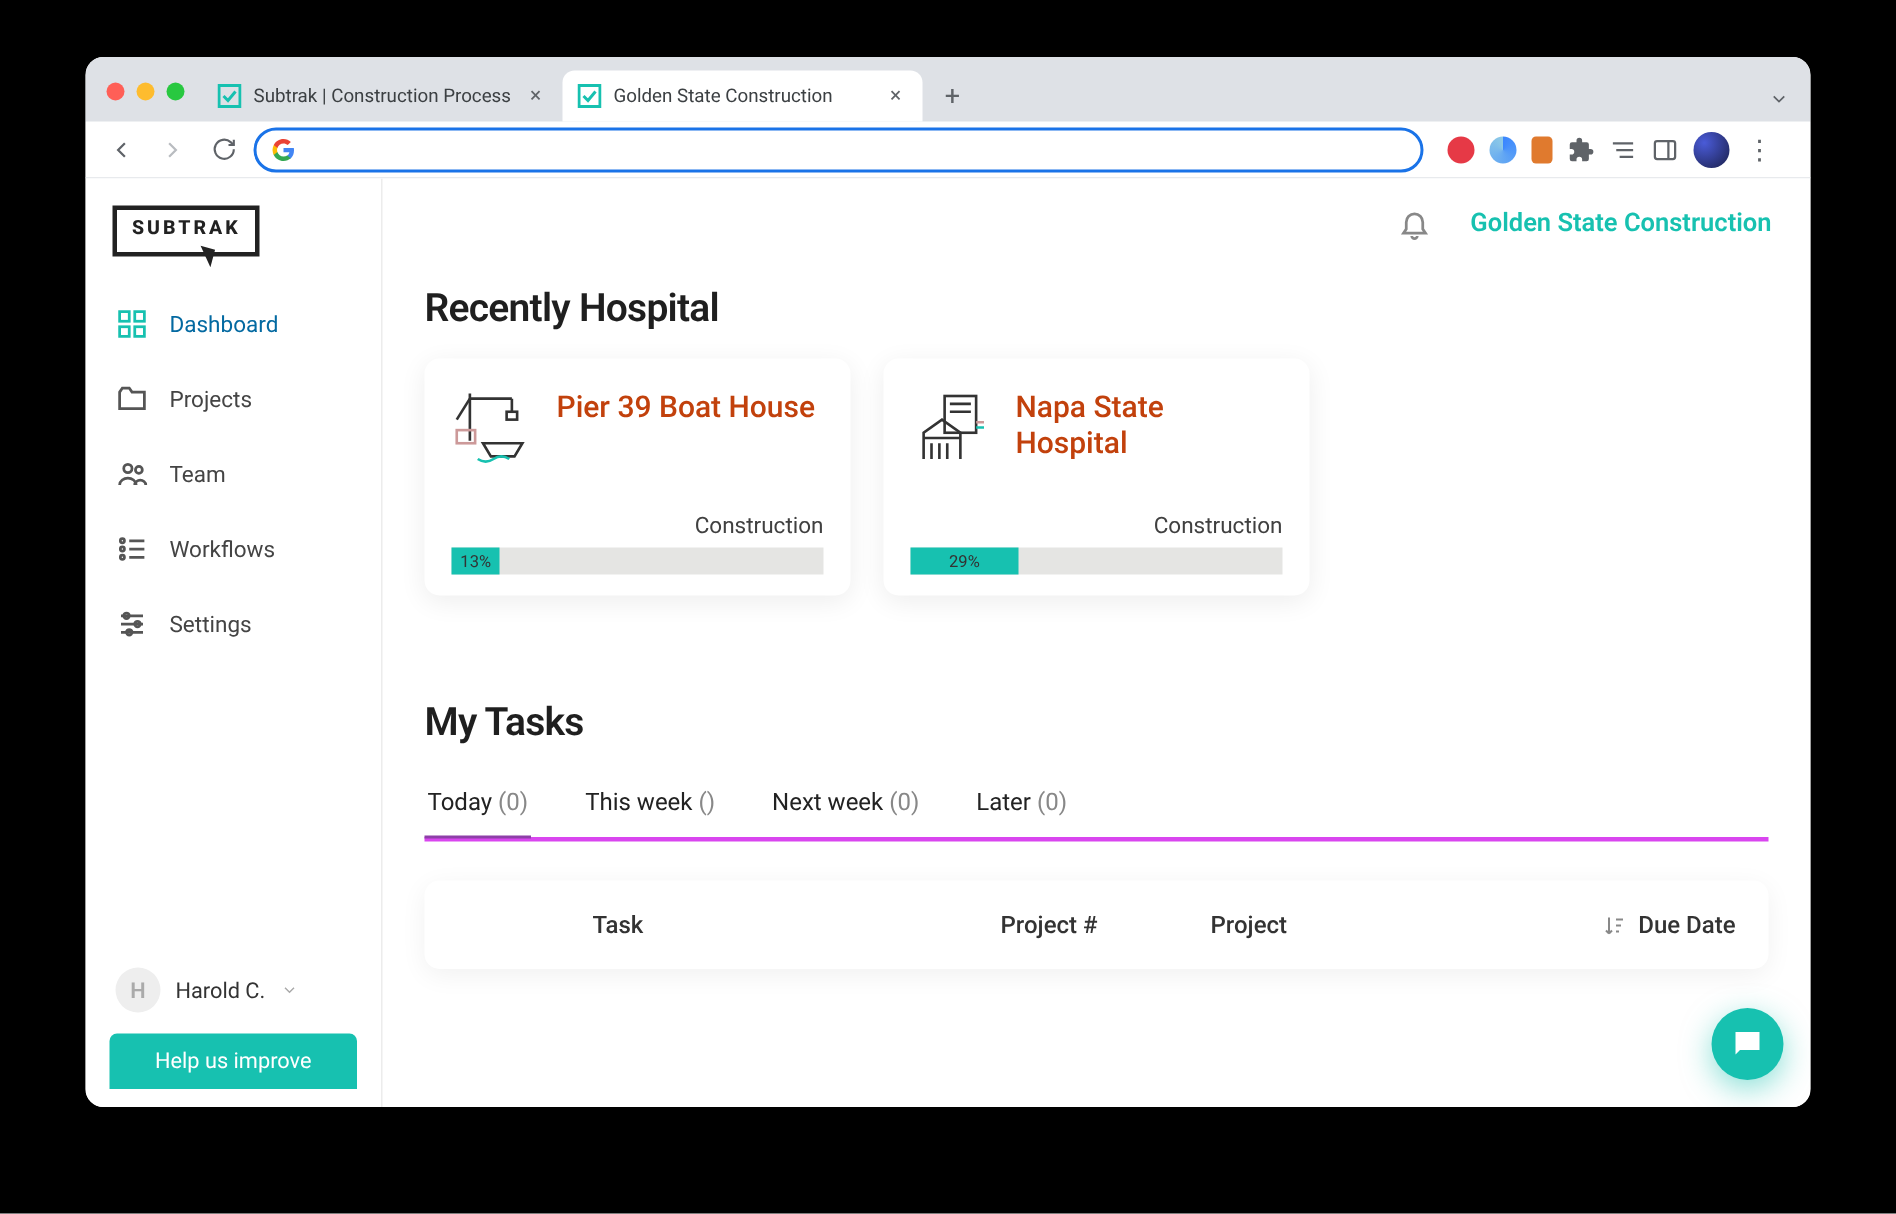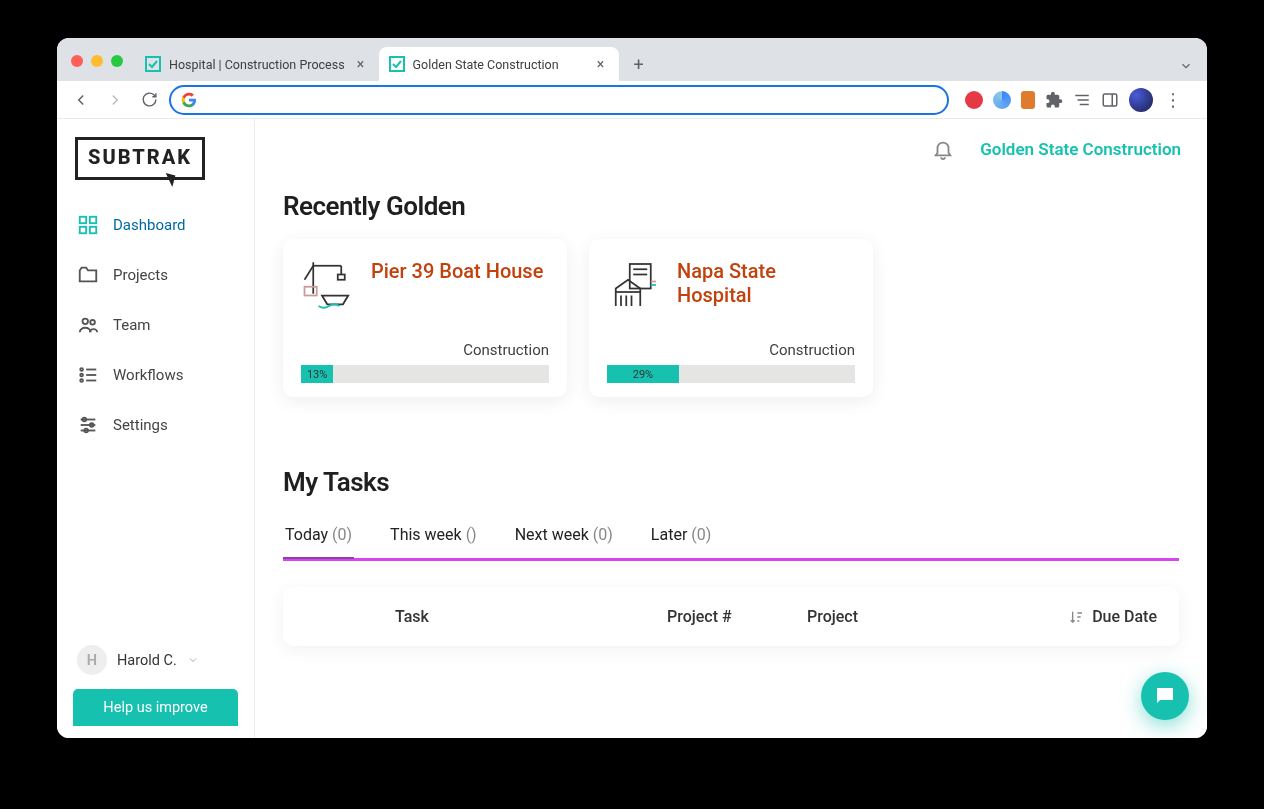--- a/index.html
+++ b/index.html
@@ -64,21 +64,21 @@
   
   .app { flex:1; display:flex; overflow:hidden; background:#fff; }
   .sidebar {
     width:198px; border-right:1px solid #ececec;
     display:flex; flex-direction:column;
     padding: 18px 0 0;
   }
   .logo { margin: 0 18px 20px; }
   .logo-box {
     border:3px solid #222; padding:5px 10px 8px; display:inline-block; position:relative;
-    font-weight:800; font-size:20px; letter-spacing:2px; color:#222;
+    font-weight:800; font-size:13px; letter-spacing:2px; color:#222;
   }
   .logo-box::after {
     content:""; position:absolute; right:28px; bottom:-3px;
     width:0; height:0; border-left:10px solid transparent; border-right:0 solid transparent;
     border-top:12px solid #222; transform: translateY(6px) rotate(15deg);
   }
   .navlist { list-style:none; }
   .navlist li {
     display:flex; align-items:center; gap:14px;
     padding: 14px 20px; font-size:15px; color:#444; cursor:pointer;
@@ -153,21 +153,21 @@
       <span class="tl-red"></span>
       <span class="tl-yellow"></span>
       <span class="tl-green"></span>
     </div>
 
     <div class="tab">
       <svg class="favicon" viewBox="0 0 16 16">
           <rect x="1" y="1" width="14" height="14" fill="none" stroke="#17c1b0" stroke-width="2"></rect>
           <path d="M4 8 L7 11 L12 5" stroke="#17c1b0" stroke-width="2" fill="none"></path>
         </svg>
-      <span class="title">Hospital | Construction Process</span>
+      <span class="title">Subtrak | Construction Process</span>
       <span class="close">×</span>
     </div>
 
     <div class="tab active">
       <svg class="favicon" viewBox="0 0 16 16">
           <rect x="1" y="1" width="14" height="14" fill="none" stroke="#17c1b0" stroke-width="2"></rect>
           <path d="M4 8 L7 11 L12 5" stroke="#17c1b0" stroke-width="2" fill="none"></path>
         </svg>
       <span class="title">Golden State Construction</span>
       <span class="close">×</span>
@@ -299,21 +299,21 @@
         <div class="bell">
           <svg width="22" height="22" viewBox="0 0 24 24" fill="none" stroke="currentColor" stroke-width="2">
               <path d="M18 16v-5a6 6 0 1 0-12 0v5l-2 3h16z"></path>
               <path d="M10 21a2 2 0 0 0 4 0"></path>
             </svg>
         </div>
         <a class="company-link">Golden State Construction</a>
       </div>
 
       <div class="content">
-        <h2 class="section">Recently Golden</h2>
+        <h2 class="section">Recently Hospital</h2>
 
         <div class="cards">
           <div class="dots-bg"><span></span><span></span><span></span><span></span><span></span><span></span><span></span><span></span><span></span><span></span><span></span><span></span><span></span><span></span><span></span><span></span><span></span><span></span><span></span><span></span><span></span><span></span><span></span><span></span><span></span><span></span><span></span><span></span><span></span><span></span><span></span><span></span><span></span><span></span></div>
           <div class="card">
             <div class="card-top">
               <svg class="proj-icon" viewBox="0 0 64 64" fill="none" stroke="#333" stroke-width="2">
                 <line x1="14" y1="6" x2="14" y2="42"></line>
                   <line x1="14" y1="10" x2="46" y2="10"></line>
                   <line x1="46" y1="10" x2="46" y2="20"></line>
                 <rect x="42" y="20" width="8" height="6"></rect>

